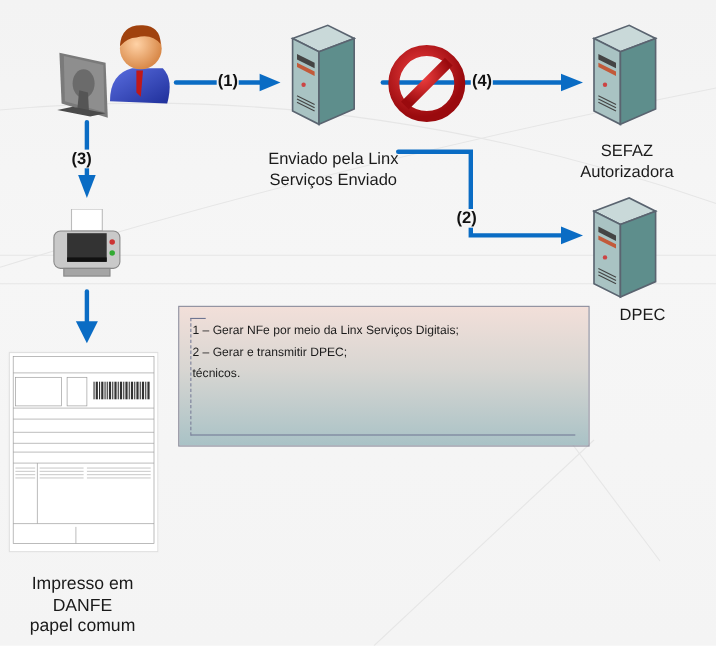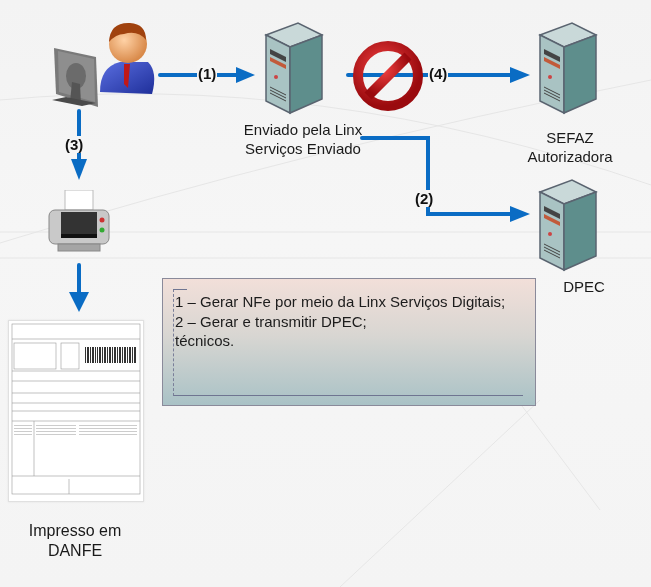--- a/index.html
+++ b/index.html
@@ -19,21 +19,21 @@
     box-sizing:border-box;
   }
   .note-inner {
     position:absolute; left:10px; top:10px; right:12px; bottom:9px;
     border-left:1px dashed #7a7f99;
     border-bottom:1px solid #6f7591;
   }
   .note-inner::before {
     content:""; position:absolute; left:-1px; top:0; width:14px; border-top:1px solid #6f7591;
   }
-  .note-text { position:absolute; left:12px; top:13px; font-size:15px; color:#1c1c1c; line-height:19.5px; }
+  .note-text { position:absolute; left:12px; top:13px; font-size:11px; color:#1c1c1c; line-height:19.5px; }
   .note-text div { white-space:nowrap; }
   .danfe-doc {
     position:absolute; left:8px; top:320px; width:134px; height:180px;
     background:#fff; border:1px solid #e0e0e0; box-shadow:0 0 2px rgba(0,0,0,0.08);
   }
 </style>
 </head>
 <body>
 
 <svg class="bg-lines" viewBox="0 0 651 587">
@@ -137,21 +137,21 @@
     </defs>
   <circle cx="38" cy="38" r="30" fill="none" stroke="url(#red)" stroke-width="10"></circle>
   <line x1="18" y1="58" x2="58" y2="18" stroke="url(#red)" stroke-width="10"></line>
 </svg>
 
 <span class="step" style="left:197px;top:65px">(1)</span>
 <span class="step" style="left:428px;top:65px">(4)</span>
 <span class="step" style="left:64px;top:136px">(3)</span>
 <span class="step" style="left:414px;top:190px">(2)</span>
 
-<div class="label" style="left:228px;top:120px;width:150px">
+<div class="label" style="left:228px;top:135px;width:150px">
   <div>Enviado pela Linx</div>
   <div>Serviços Enviado</div>
 </div>
 <div class="label" style="left:510px;top:128px;width:120px">
   <div>SEFAZ</div>
   <div>Autorizadora</div>
 </div>
 <div class="label" style="left:554px;top:277px;width:60px">DPEC</div>
 
 <svg class="abs" style="left:44px;top:190px" width="70" height="68" viewBox="0 0 70 68">
@@ -217,20 +217,21 @@
       <rect x="5" y="113" width="18" height="1"></rect>
         <rect x="27" y="113" width="40" height="1"></rect>
         <rect x="70" y="113" width="58" height="1"></rect>
     </g>
   </svg>
 </div>
 
 <div class="label" style="left:20px;top:521px;width:110px;font-size:16px;line-height:19.5px">
   <div>Impresso em</div>
   <div>DANFE</div>
+  <div>papel comum</div>
 </div>
 
 <div class="note">
   <div class="note-inner"></div>
   <div class="note-text">
     <div>1 – Gerar NFe por meio da Linx Serviços Digitais;</div>
     <div>2 – Gerar e transmitir DPEC;</div>
     <div>técnicos.</div>
   </div>
 </div>

